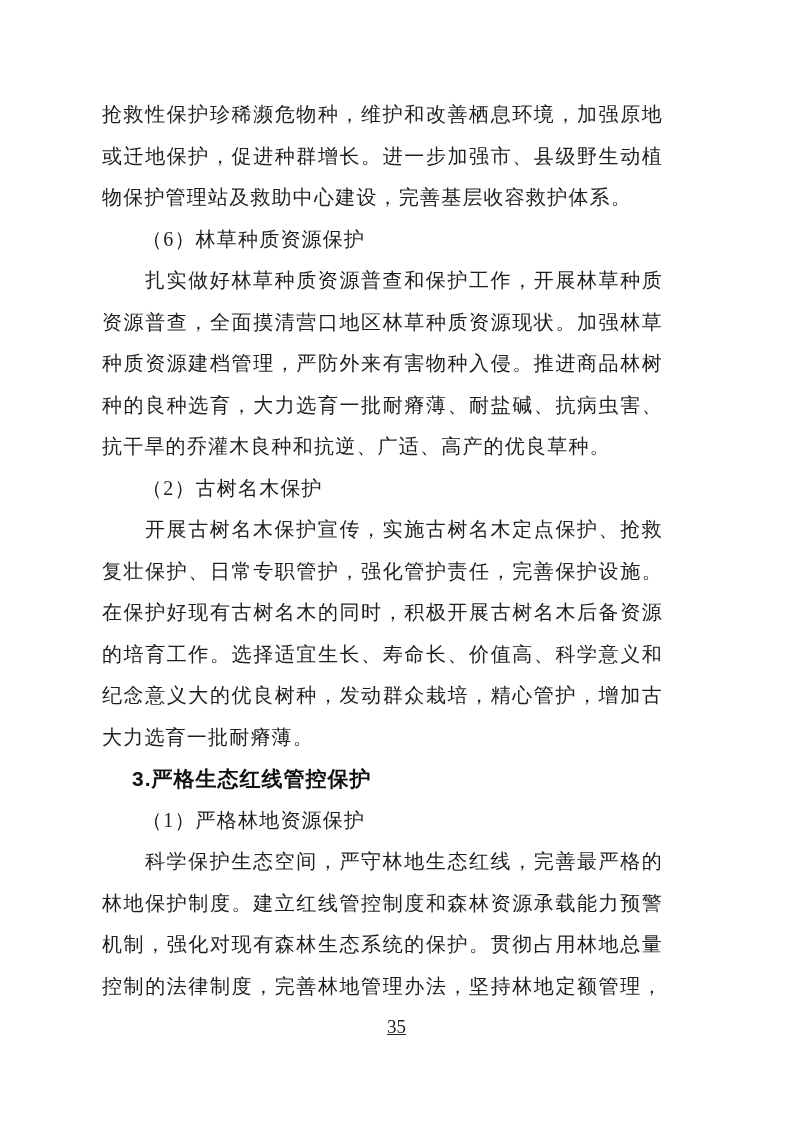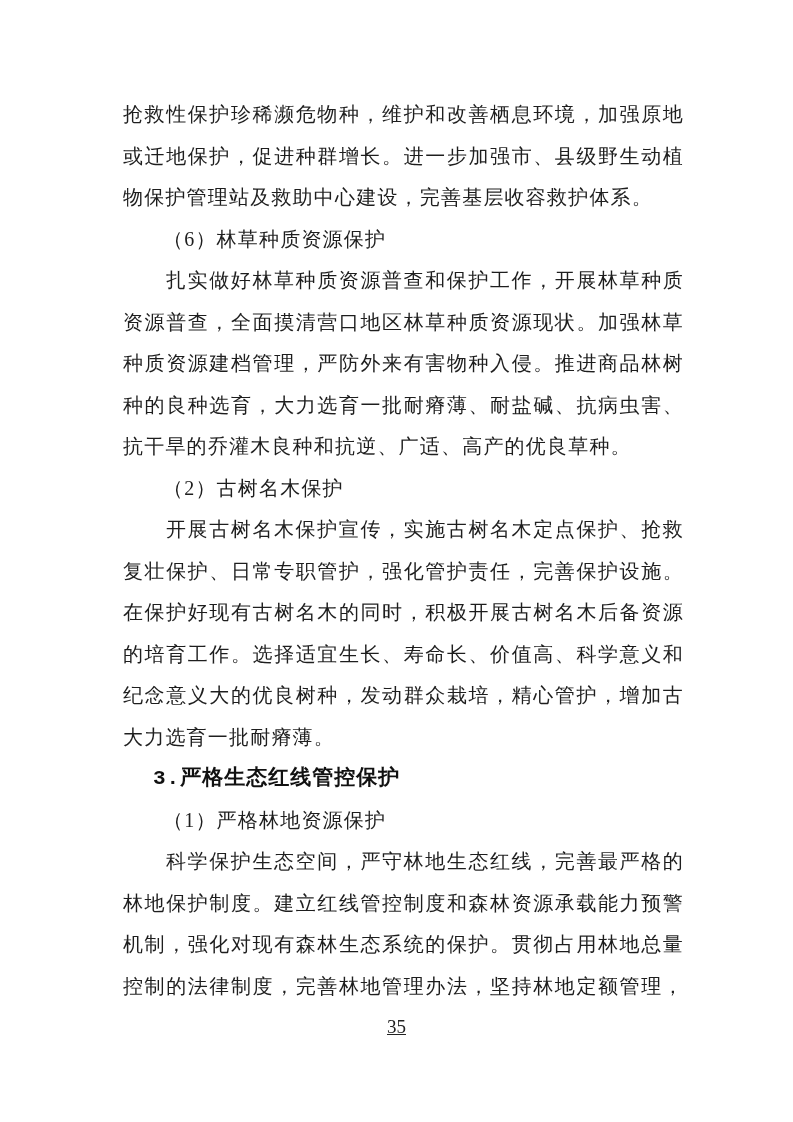--- a/index.html
+++ b/index.html
@@ -10,21 +10,21 @@
   .page {
     position: relative;
     width: 793px;
     height: 1122px;
     background: #ffffff;
     overflow: hidden;
     font-family: "Liberation Serif", serif;
   }
   .textblock {
     position: absolute;
-    left: 123px;
+    left: 102px;
     top: 94px;
     width: 561px;
     color: #1e1e1e;
     font-size: 20px;
     line-height: 41.5px;
     letter-spacing: 1.2px;
   }
   .line {
     height: 41.5px;
     overflow: hidden;
@@ -45,21 +45,21 @@
   }
   
   .line.subhead {
     text-indent: 40px;
     text-align: left;
     text-align-last: left;
   }
   
   .line.boldhead {
     text-indent: 30px;
-    font-family: Liberation Mono, monospace;
+    font-family: Liberation Sans, sans-serif;
     font-weight: bold;
     font-size: 21px;
     letter-spacing: 1px;
     color: #111111;
     text-align: left;
     text-align-last: left;
   }
   .pagenum {
     position: absolute;
     top: 1016px;

